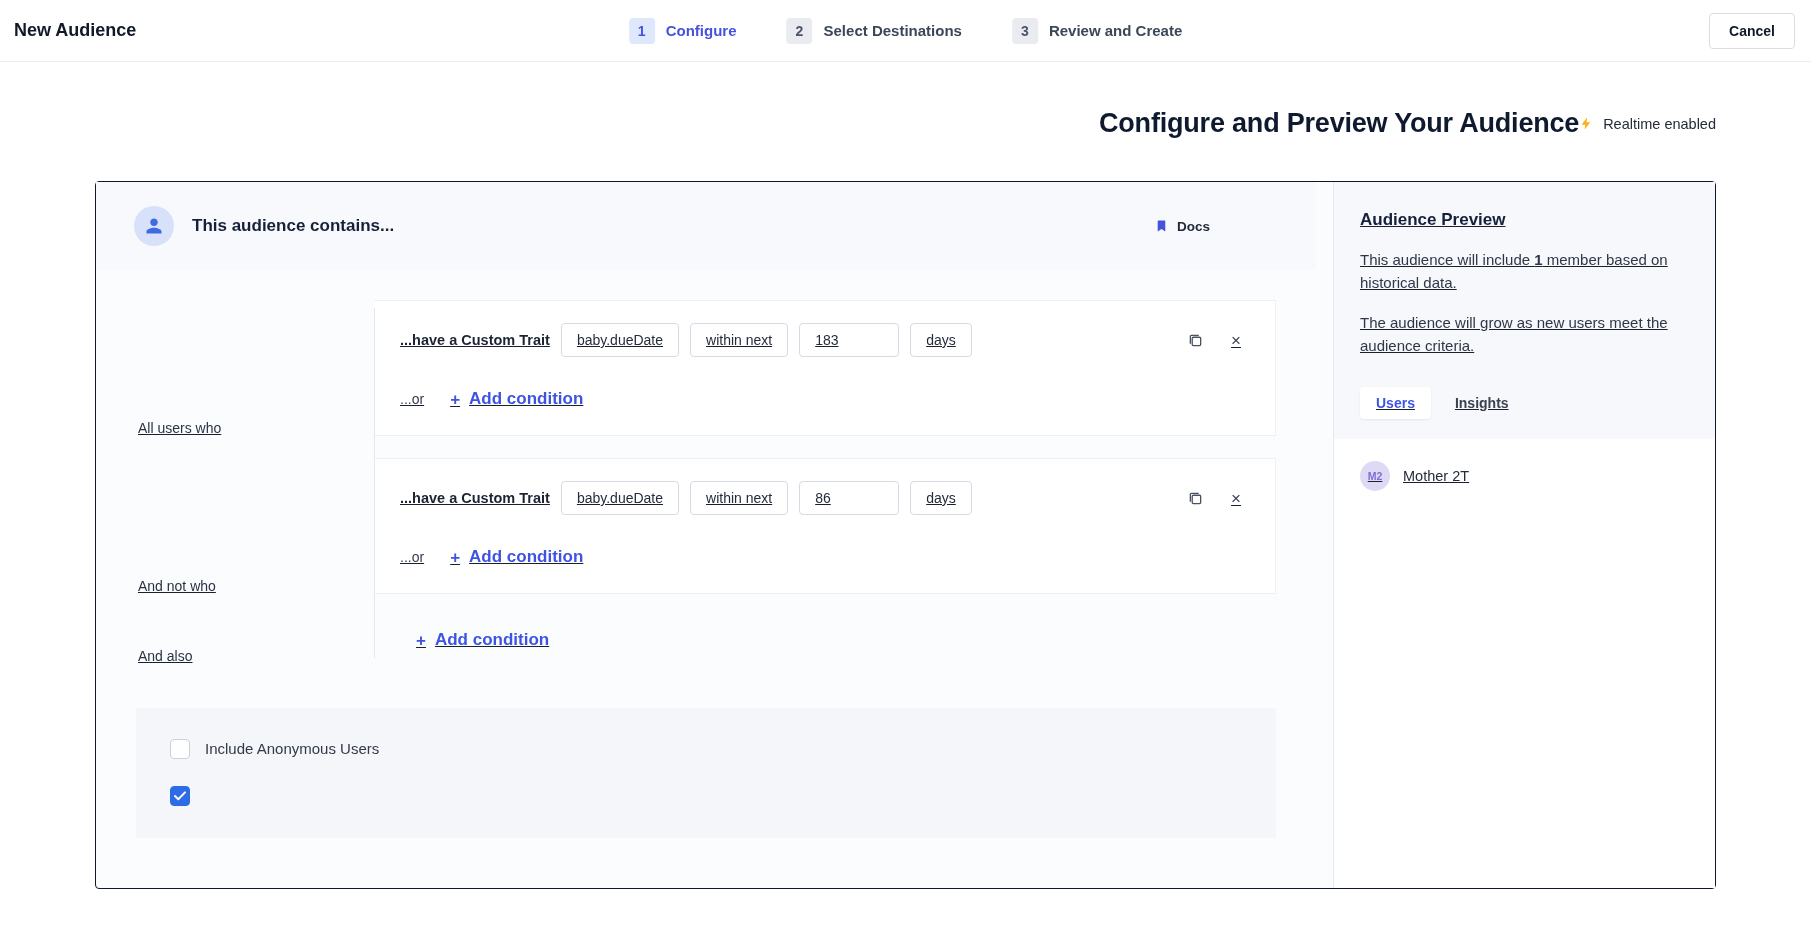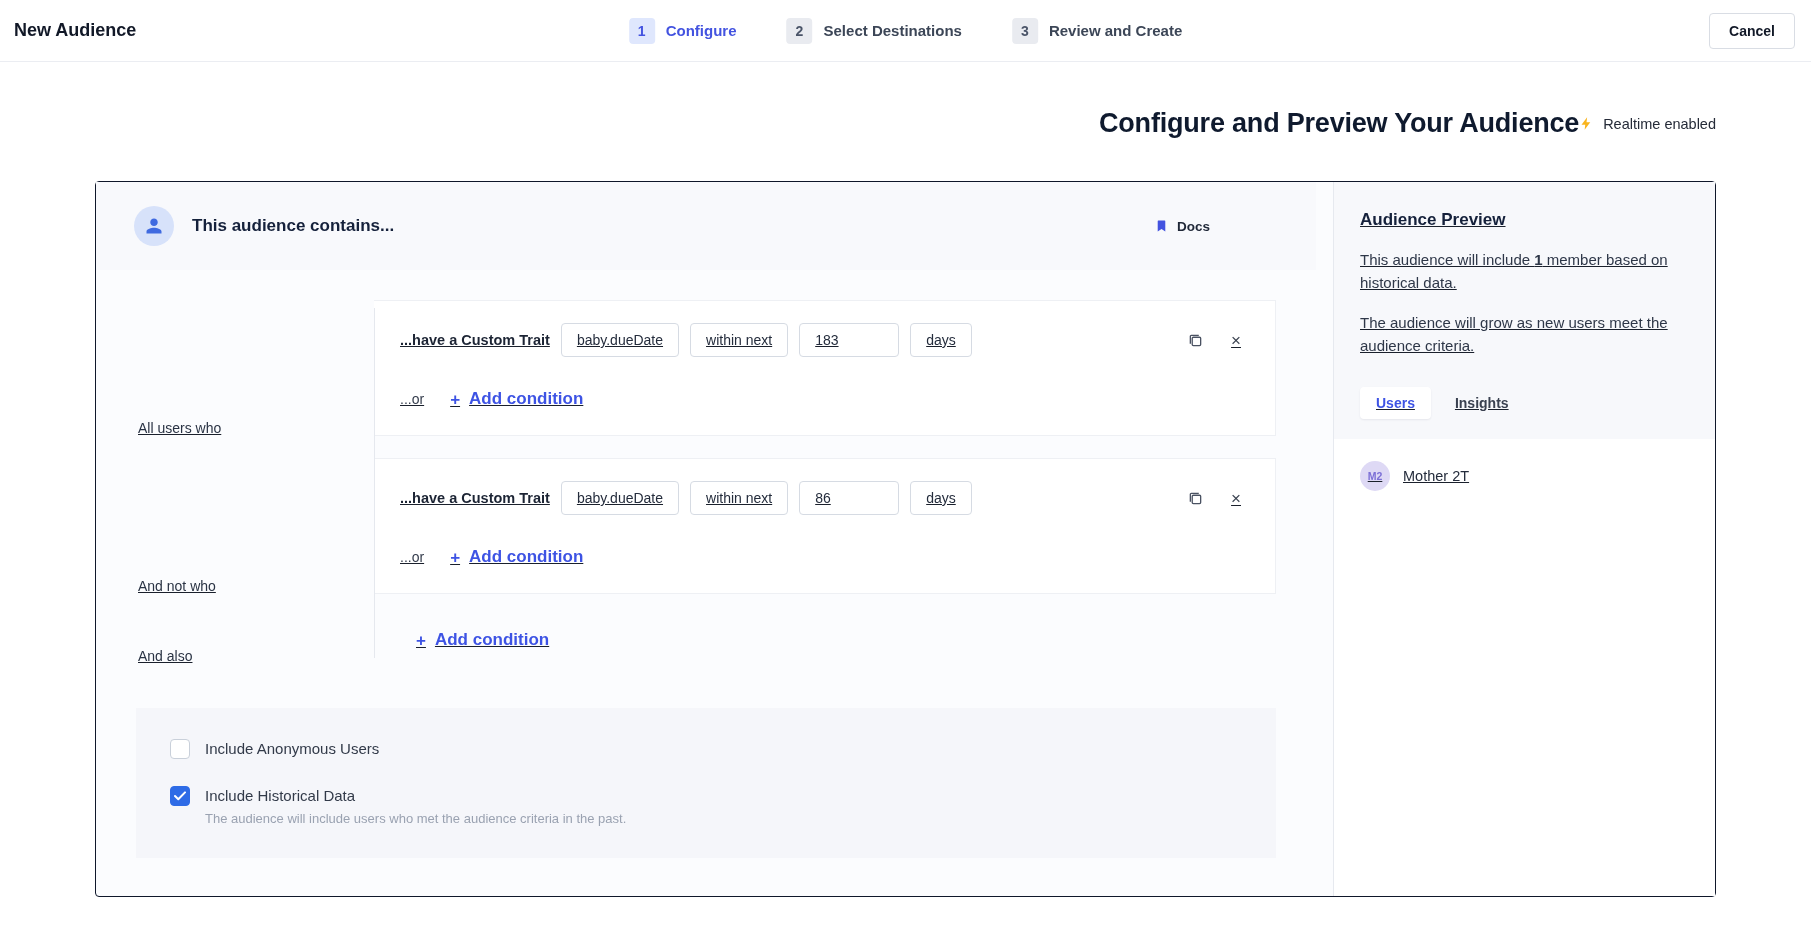--- a/index.html
+++ b/index.html
@@ -229,24 +229,20 @@
           <div class="opt-label">Include Anonymous Users</div>
         </div>
         <div class="opt-row">
           <div class="checkbox checked">
             <span style="display:flex;">
               <svg viewBox="0 0 12 10" width="12" height="10">
                   <path d="M1 5l3.3 3.3L11 1.4" stroke="#fff" stroke-width="2" fill="none" stroke-linecap="round" stroke-linejoin="round"></path>
                 </svg>
             </span>
           </div>
-          <div>
-            <div class="opt-label">Include Historical Data</div>
-            <div class="opt-hint">The audience will include users who met the audience criteria in the past.</div>
-          </div>
         </div>
       </div>
 
     </section>
 
     <aside class="preview">
       <div class="preview-head">
         <div class="preview-title">Audience Preview</div>
         <p class="preview-p"><span>This audience will include </span><b>1</b><span> member based on historical data.</span></p>
         <p class="preview-p">The audience will grow as new users meet the audience criteria.</p>

